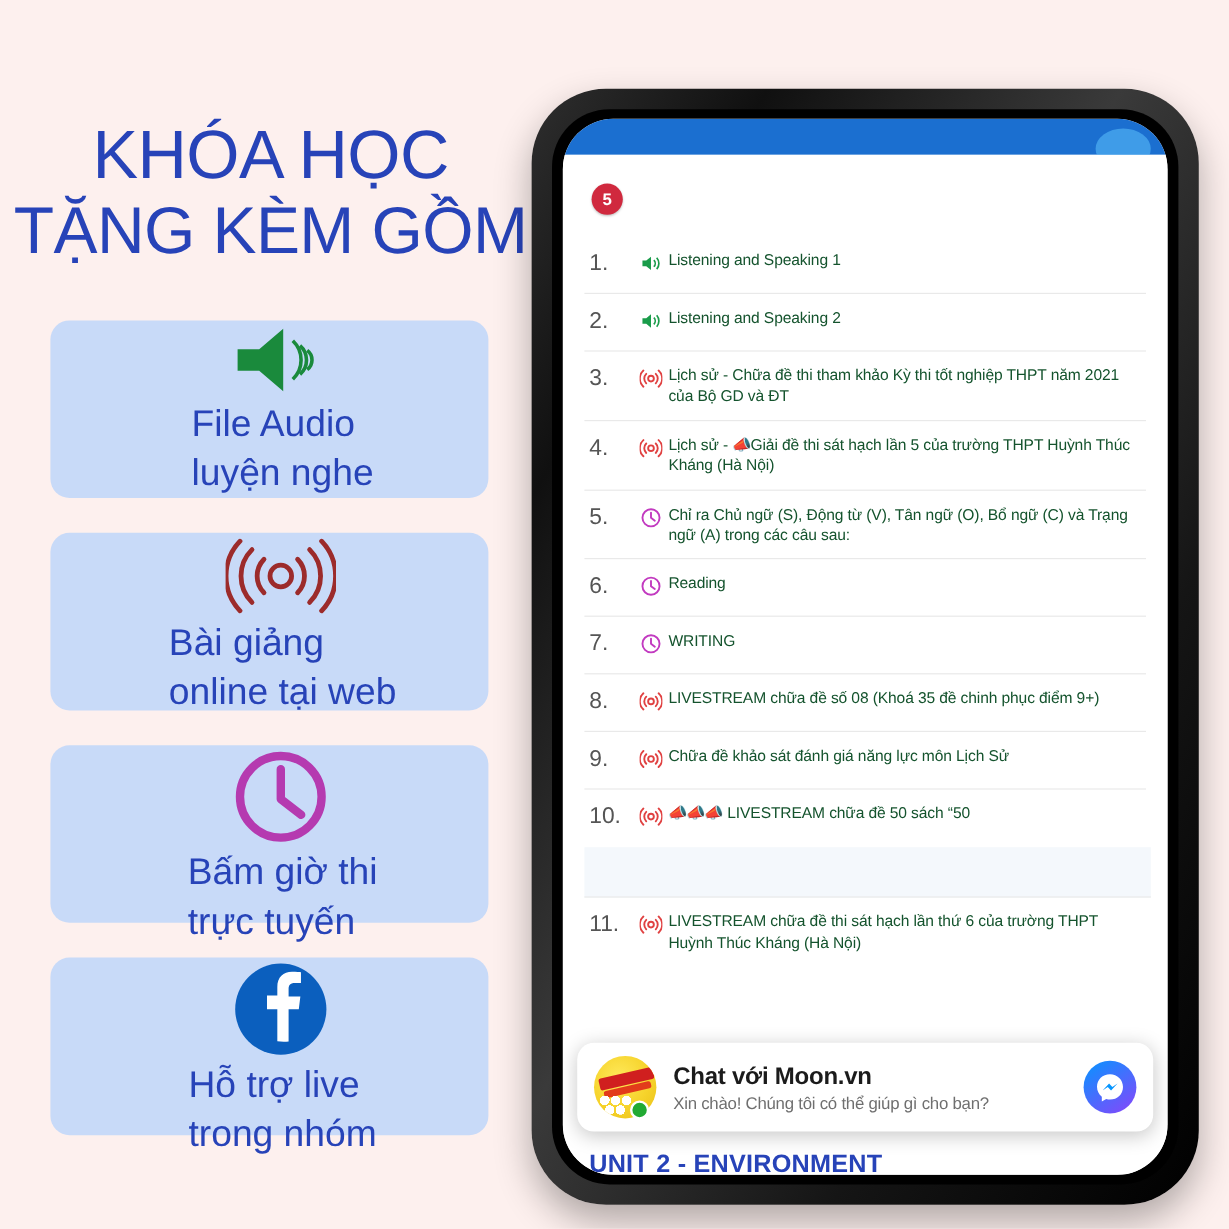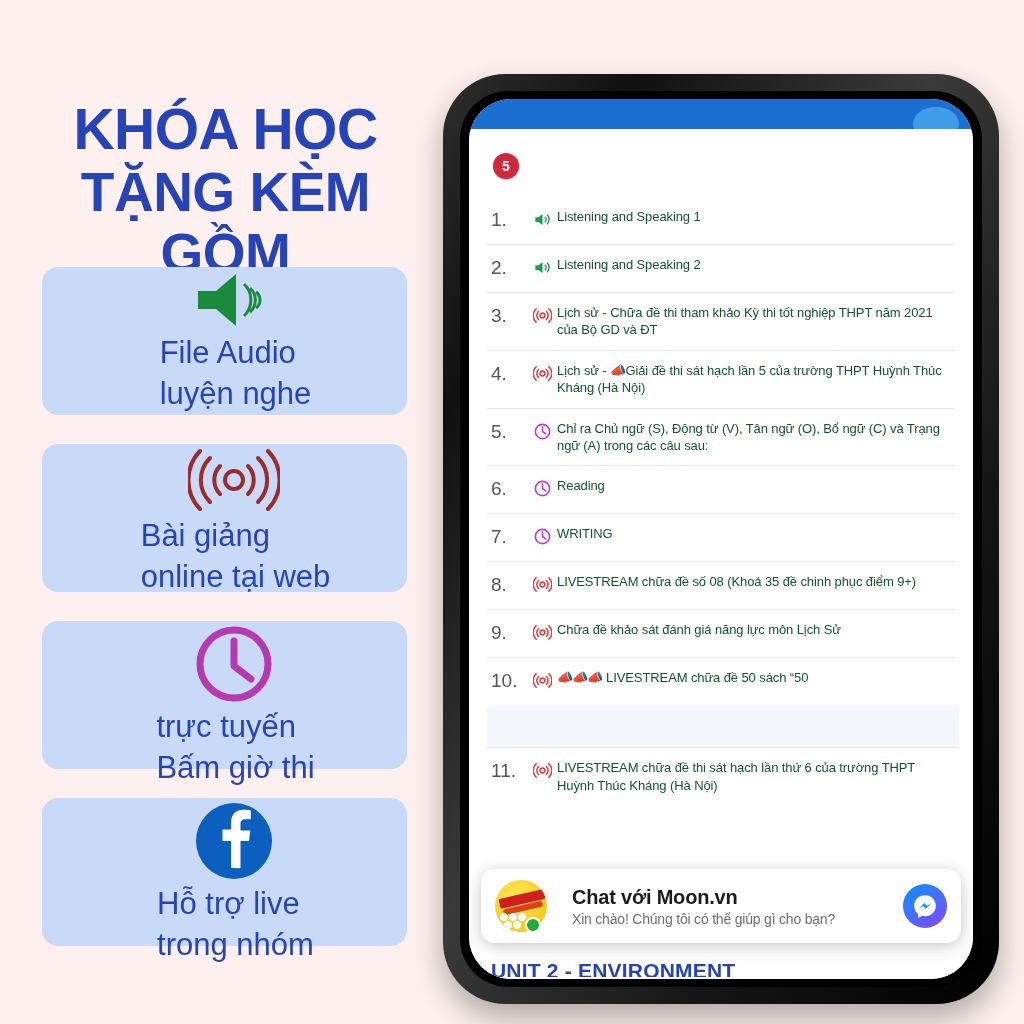--- a/index.html
+++ b/index.html
@@ -14,21 +14,21 @@
   .left-panel {
     position: absolute;
     left: 0; top: 0;
     width: 440px; height: 1024px;
   }
   .headline {
     position: absolute;
     top: 98px; left: 0; width: 440px;
     text-align: center;
     color: #2743b8;
-    font-weight: 700;
+    font-weight: 400;
     font-size: 57px;
     line-height: 1.12;
     letter-spacing: -0.5px;
     font-family: "Liberation Sans", sans-serif;
     padding-left: 11px;
   }
   .headline .l1 { display: block; }
   .headline .l2 { display: block; font-size: 55px; }
 
   .cards {
@@ -224,21 +224,21 @@
   }
   .online-dot {
     position: absolute;
     right: -1px; bottom: 0px;
     width: 16px; height: 16px;
     border-radius: 50%;
     background: #22aa33;
     border: 2px solid #fff;
     z-index: 2;
   }
-  .chat-texts { flex: 1; padding-left: 14px; margin-left: 11px; }
+  .chat-texts { flex: 1; padding-left: 14px; }
   .chat-title {
     font-size: 20px;
     font-weight: 700;
     color: #1b1b1b;
     letter-spacing: -0.2px;
   }
   .chat-sub {
     font-size: 14px;
     color: #6f6f6f;
     margin-top: 2px;
@@ -312,22 +312,22 @@
     </div>
 
     <div class="card">
       <div class="card-icon">
         <svg width="86" height="86" viewBox="0 0 86 86">
           <circle cx="43" cy="43" r="34" fill="none" stroke="#b53ab0" stroke-width="7"></circle>
           <path d="M43 20 V45 L60 58" fill="none" stroke="#b53ab0" stroke-width="7" stroke-linecap="round" stroke-linejoin="round"></path>
         </svg>
       </div>
       <div class="card-text">
+        <span>Bấm giờ thi</span>
         <span>trực tuyến</span>
-        <span>Bấm giờ thi</span>
       </div>
     </div>
 
     <div class="card">
       <div class="card-icon">
         <svg width="86" height="86" viewBox="0 0 86 86">
           <circle cx="43" cy="43" r="38" fill="#0b5fbe"></circle>
           <path d="M49.5 43 h8.5 l1.3 -10.5 h-9.8 v-6.2 c0 -3 1 -5.1 5.3 -5.1 h5 V12.2 c-0.9 -0.12 -3.9 -0.4 -7.4 -0.4 -7.3 0 -12.3 4.5 -12.3 12.7 v7.0 h-8.6 V43 h8.6 v26.8 c1.7 0.27 3.5 0.4 5.3 0.4 1.5 0 3 -0.1 4.1 -0.25 Z" fill="#ffffff"></path>
         </svg>
       </div>

